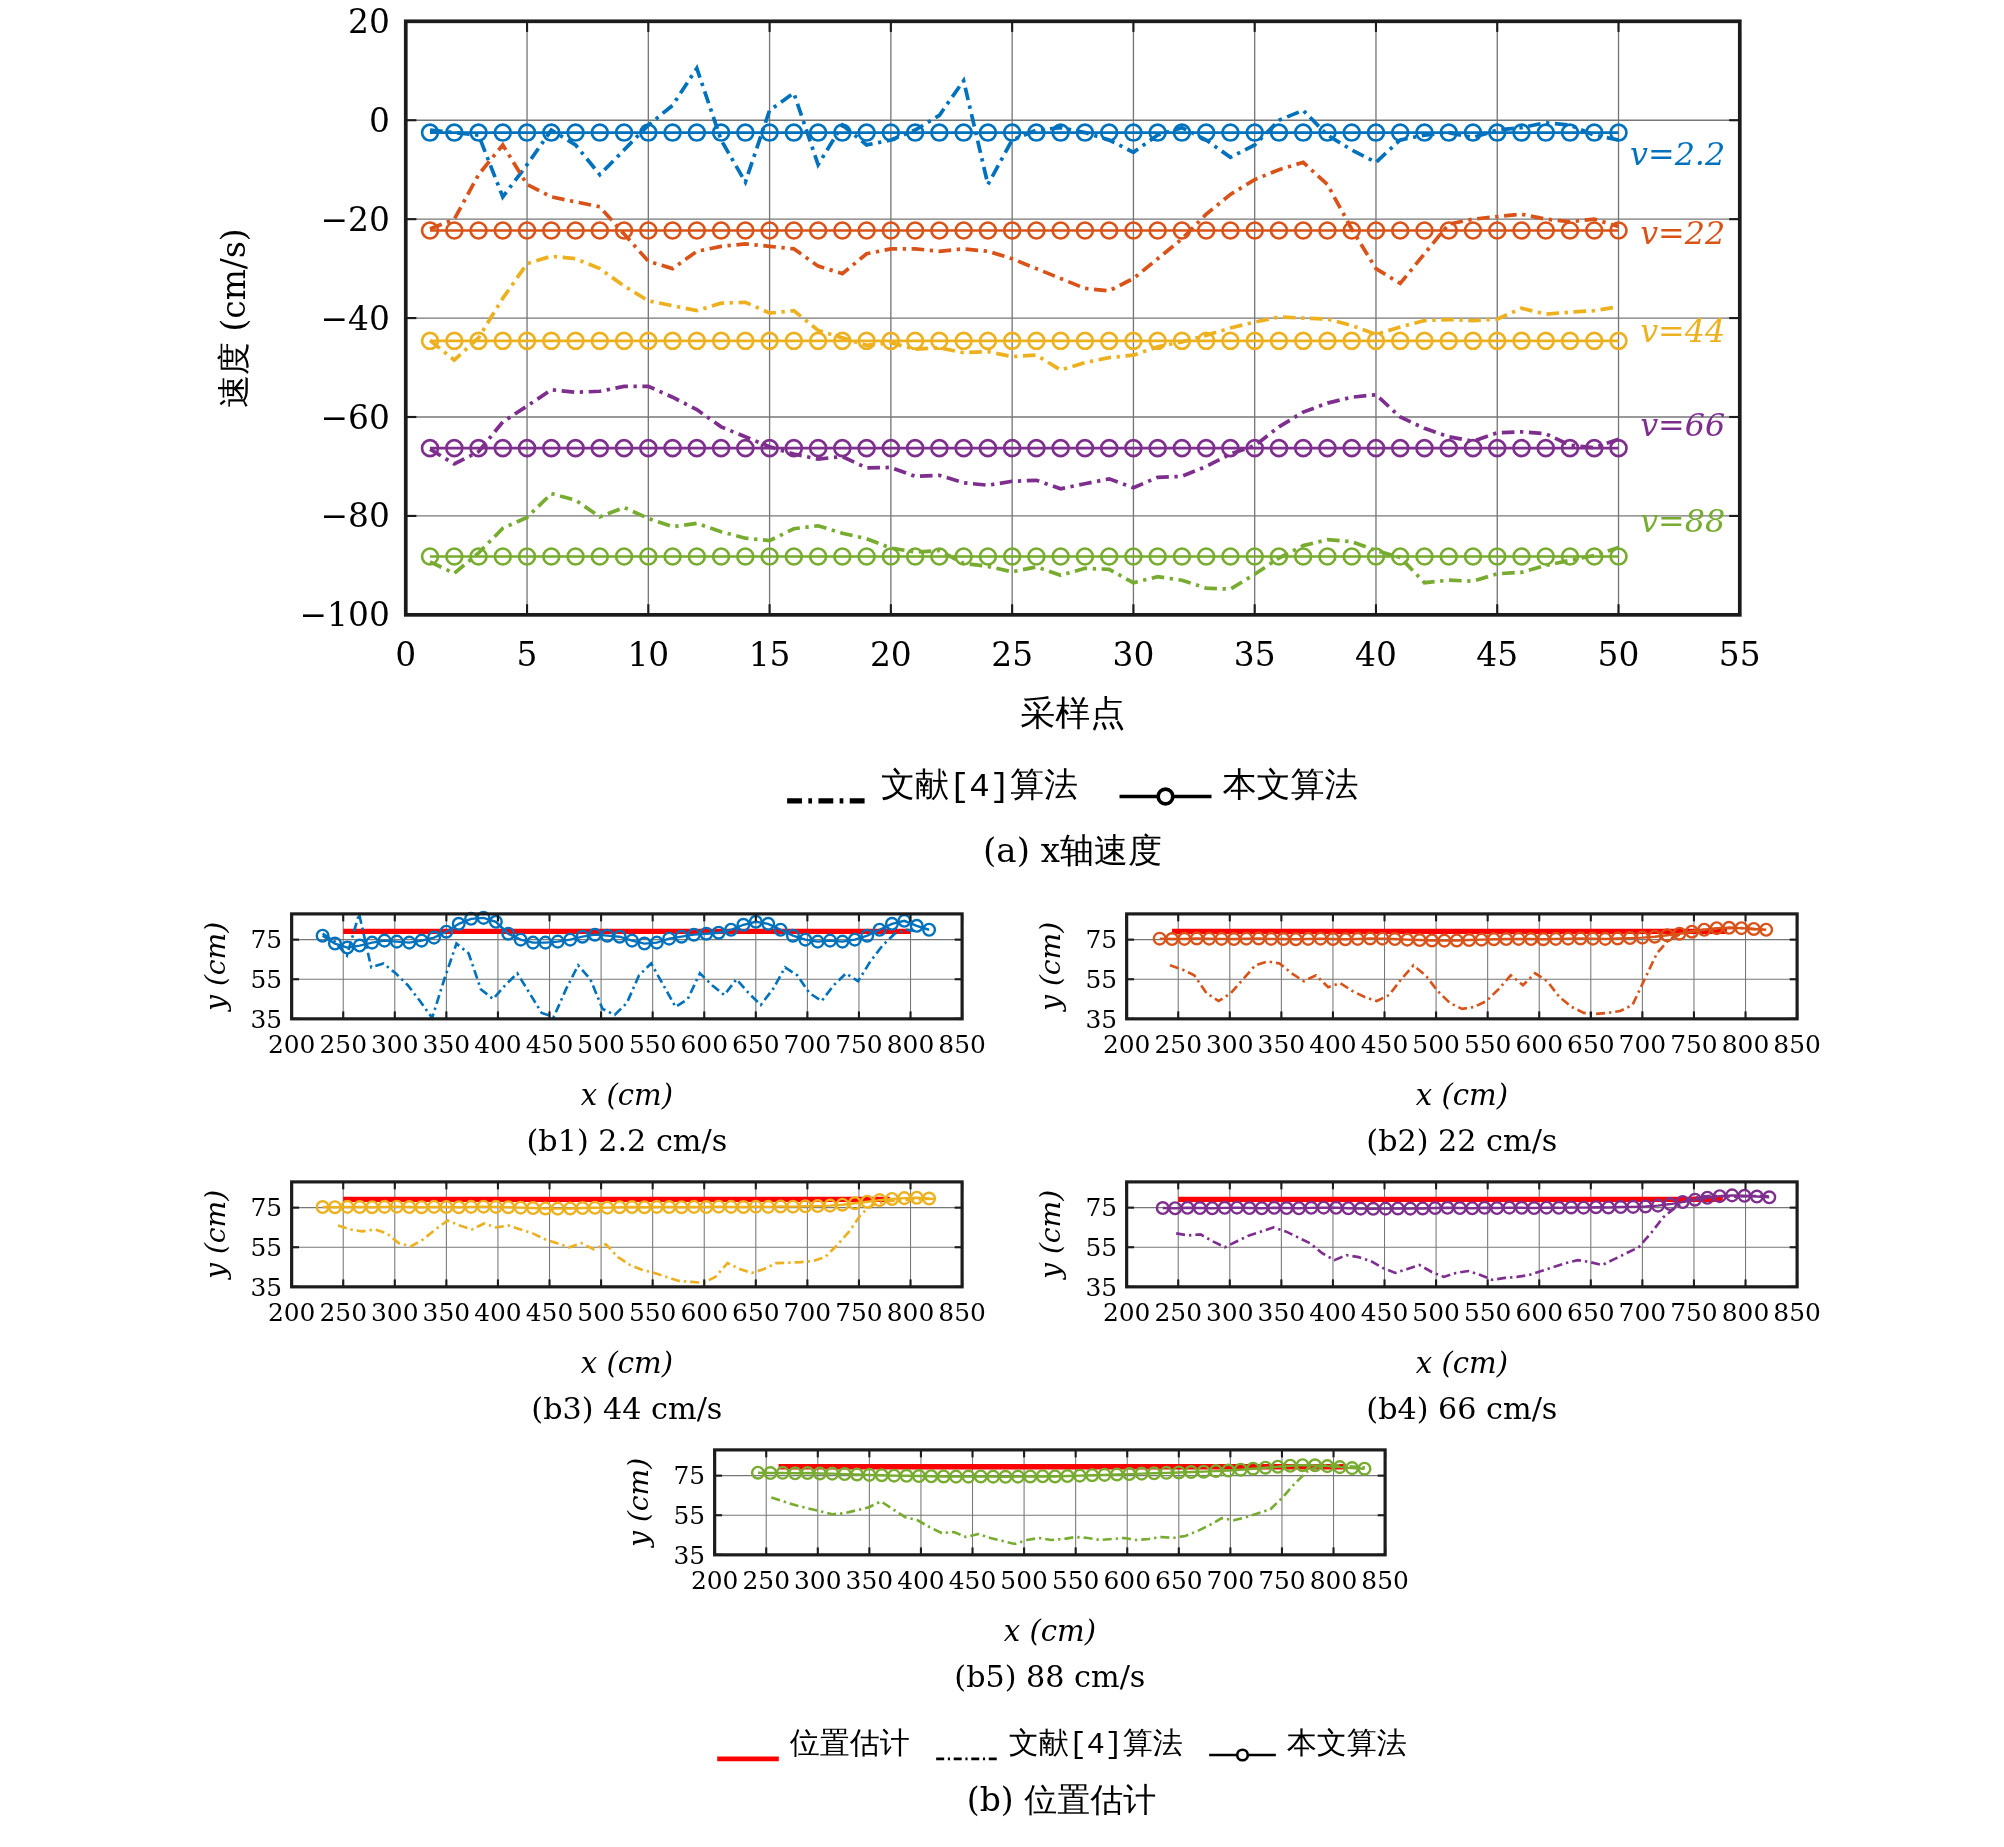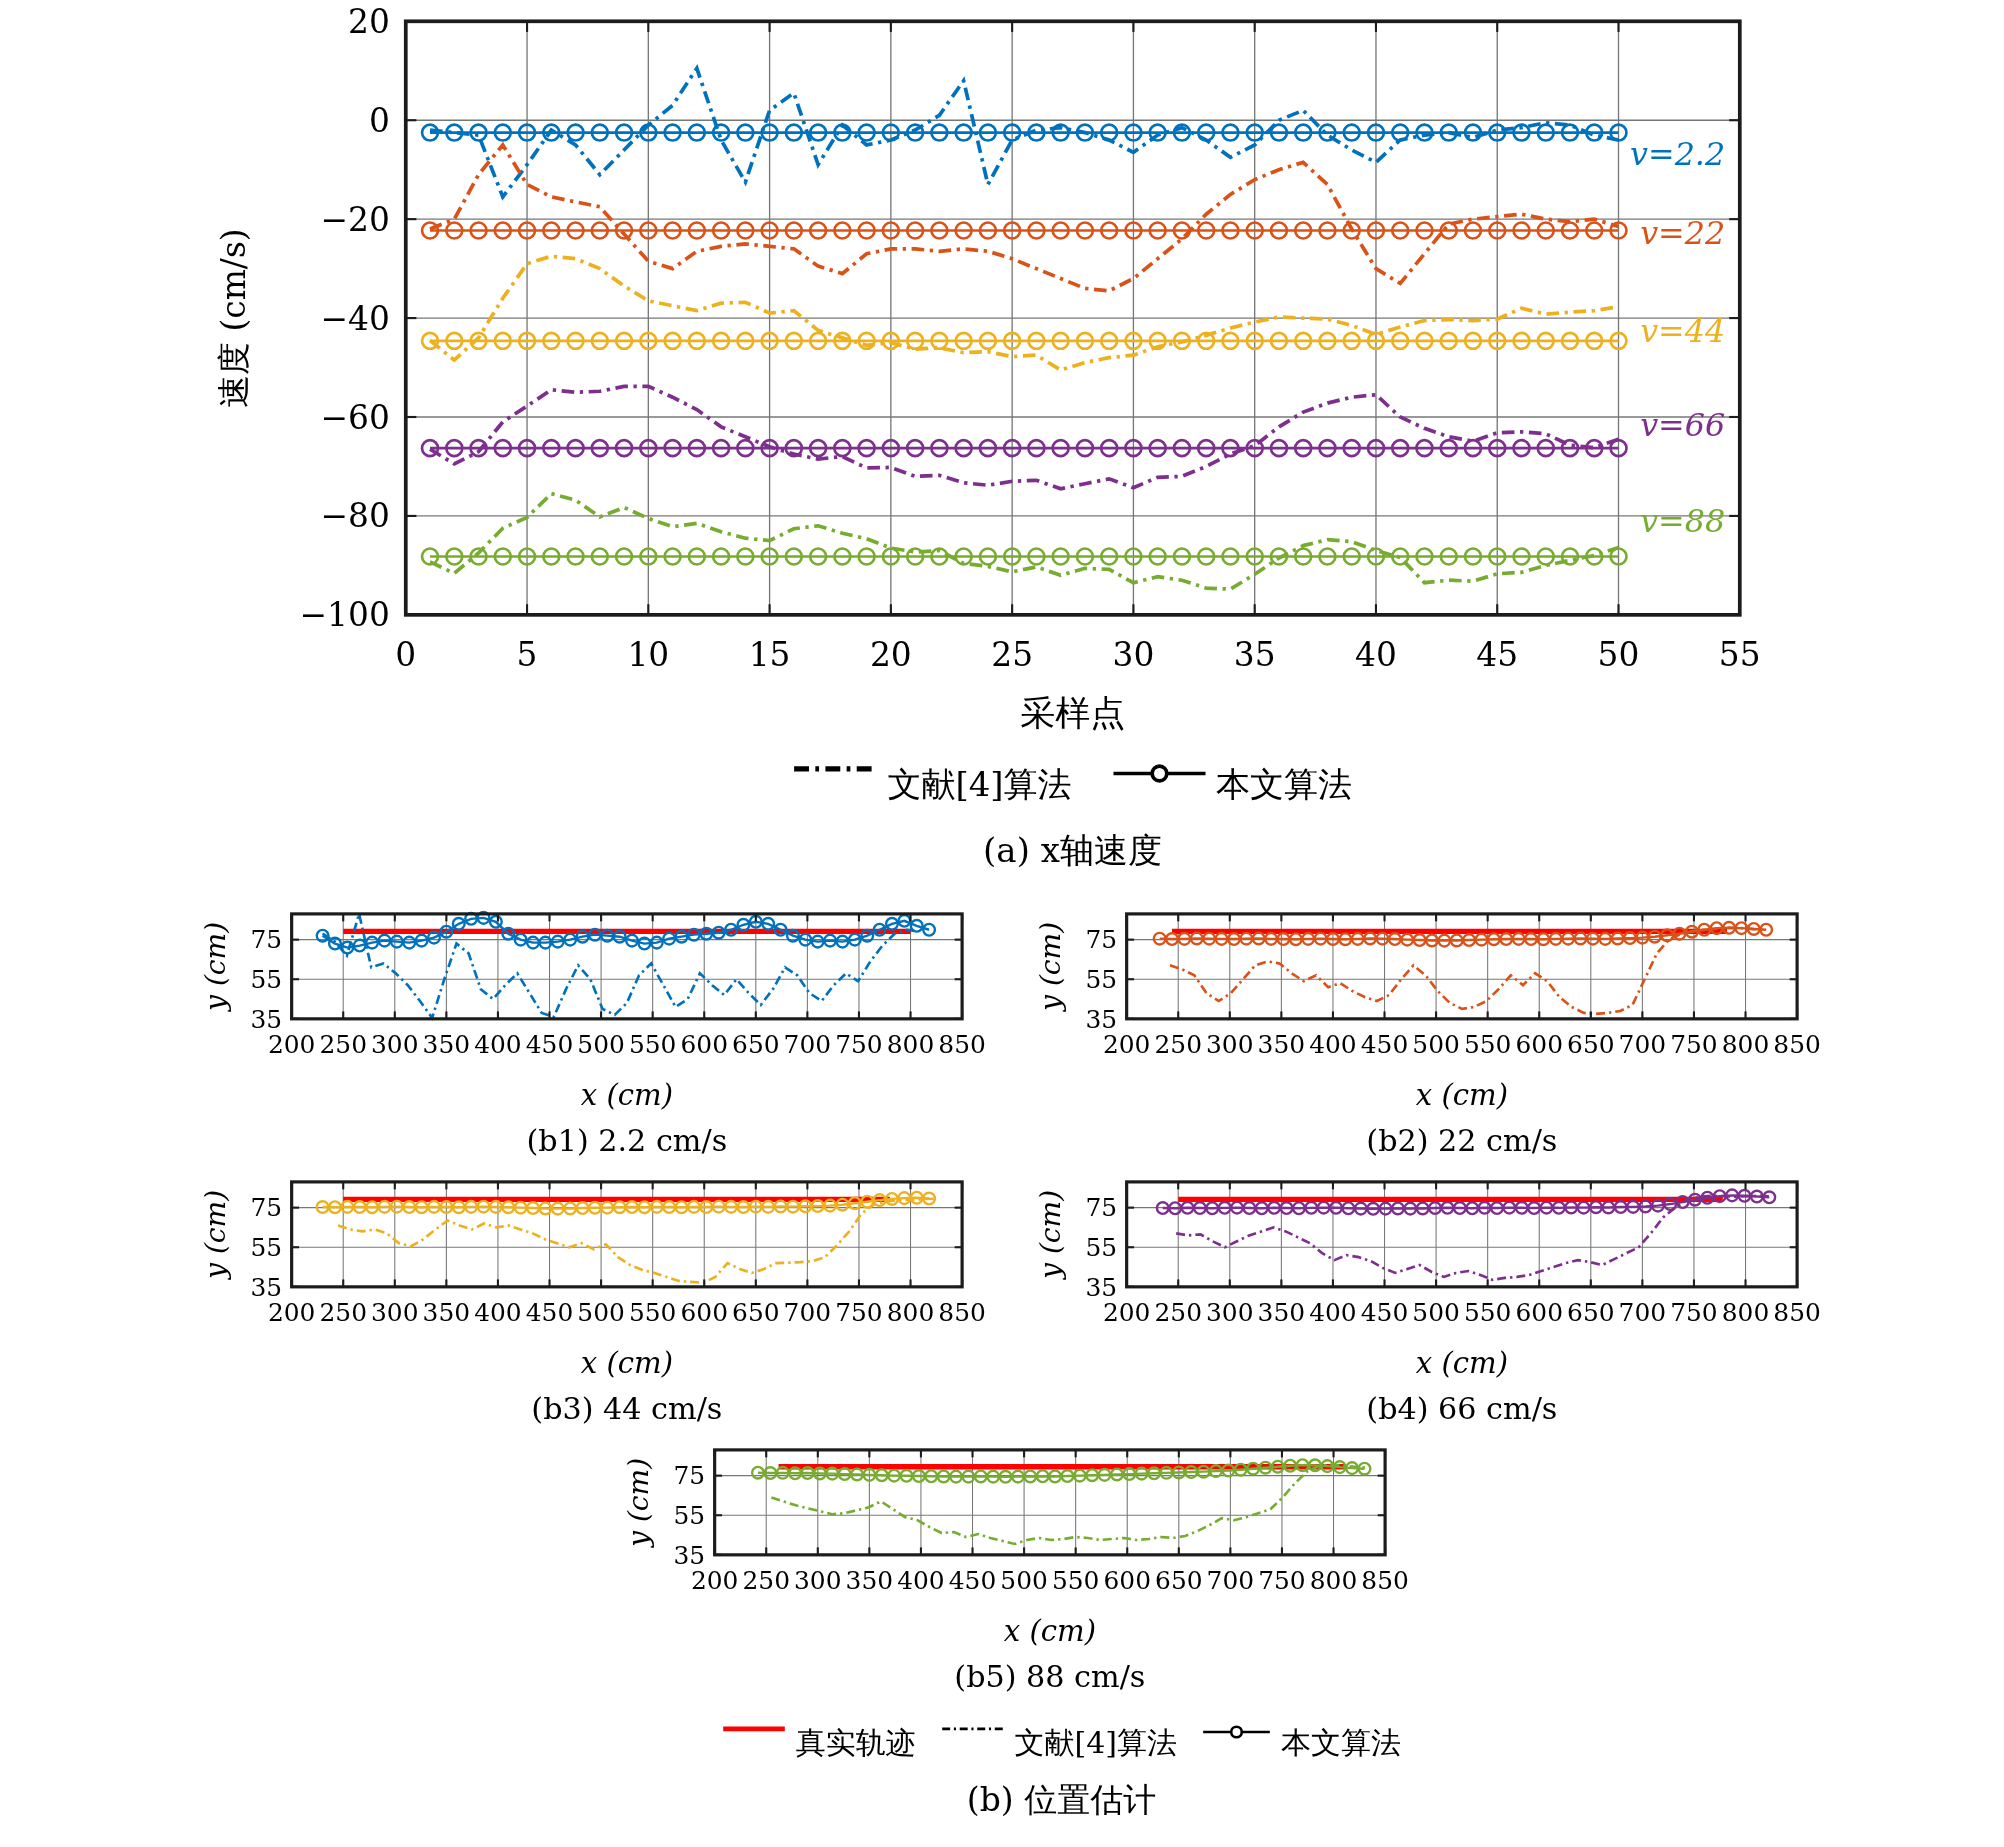--- a/index.html
+++ b/index.html
@@ -1,21 +1,21 @@
 <!DOCTYPE html>
 <html style="font-size:8.5px"><head>
 <meta charset="utf-8">
 <style>
   html,body{margin:0;padding:0;}
   body{width:2005px;height:1848px;overflow:hidden;background:#ffffff;
        font-family:"DejaVu Serif","Liberation Serif",serif;color:#000;}
   .page{width:2005px;padding-top:2.1px;}
   svg text{font-family:"DejaVu Serif","Liberation Serif",serif;}
   .legend{display:flex;justify-content:center;align-items:center;}
-  .legend-item{display:flex;align-items:flex-start;}
+  .legend-item{display:flex;align-items:flex-end;font-family:Liberation Mono, monospace;}
   .legend-a{margin-top:15px;transform:translateX(70px);}
   .legend-a .legend-item{margin:0 20px;}
   .legend-a .legend-label{font-size:34px;}
   .legend-b{margin-top:21px;transform:translateX(59px);}
   .legend-b .legend-item{margin:0 12.7px;}
   .legend-b .legend-label{font-size:30px;}
   .legend-sample{margin-right:9.5px;display:block;}
   .caption{text-align:center;font-size:34px;margin-top:20px;transform:translateX(70px);}
   .caption-b{font-size:33px;margin-top:13.8px;transform:translateX(59px);}
   .brow{position:relative;height:268px;width:2005px;}
@@ -1035,21 +1035,21 @@
         <text x="424" y="129" text-anchor="middle" font-size="53" font-style="italic" transform="rotate(-90 424 129)">y (cm)</text>
         <text x="1182.5" y="478" text-anchor="middle" font-size="57">(b5) 88 cm/s</text>
       </svg>
   </div>
 
   <div class="legend legend-b">
     <div class="legend-item">
       <svg class="legend-sample" width="64" height="11.7" viewBox="0 0 120 22">
         <line x1="2" y1="11" x2="118" y2="11" stroke-width="9" stroke="#ff0000"></line>
       </svg>
-      <span class="legend-label">真实轨迹</span>
+      <span class="legend-label">位置估计</span>
     </div>
     <div class="legend-item">
       <svg class="legend-sample" width="64" height="11.7" viewBox="0 0 120 22">
         <line x1="2" y1="11" x2="118" y2="11" stroke-width="5" stroke-dasharray="15 7 4 7" stroke="#000000"></line>
       </svg>
       <span class="legend-label">文献[4]算法</span>
     </div>
     <div class="legend-item">
       <svg class="legend-sample" width="69" height="18" viewBox="0 0 130 34">
         <line x1="2" y1="17" x2="128" y2="17" stroke-width="5" stroke="#000000"></line>

